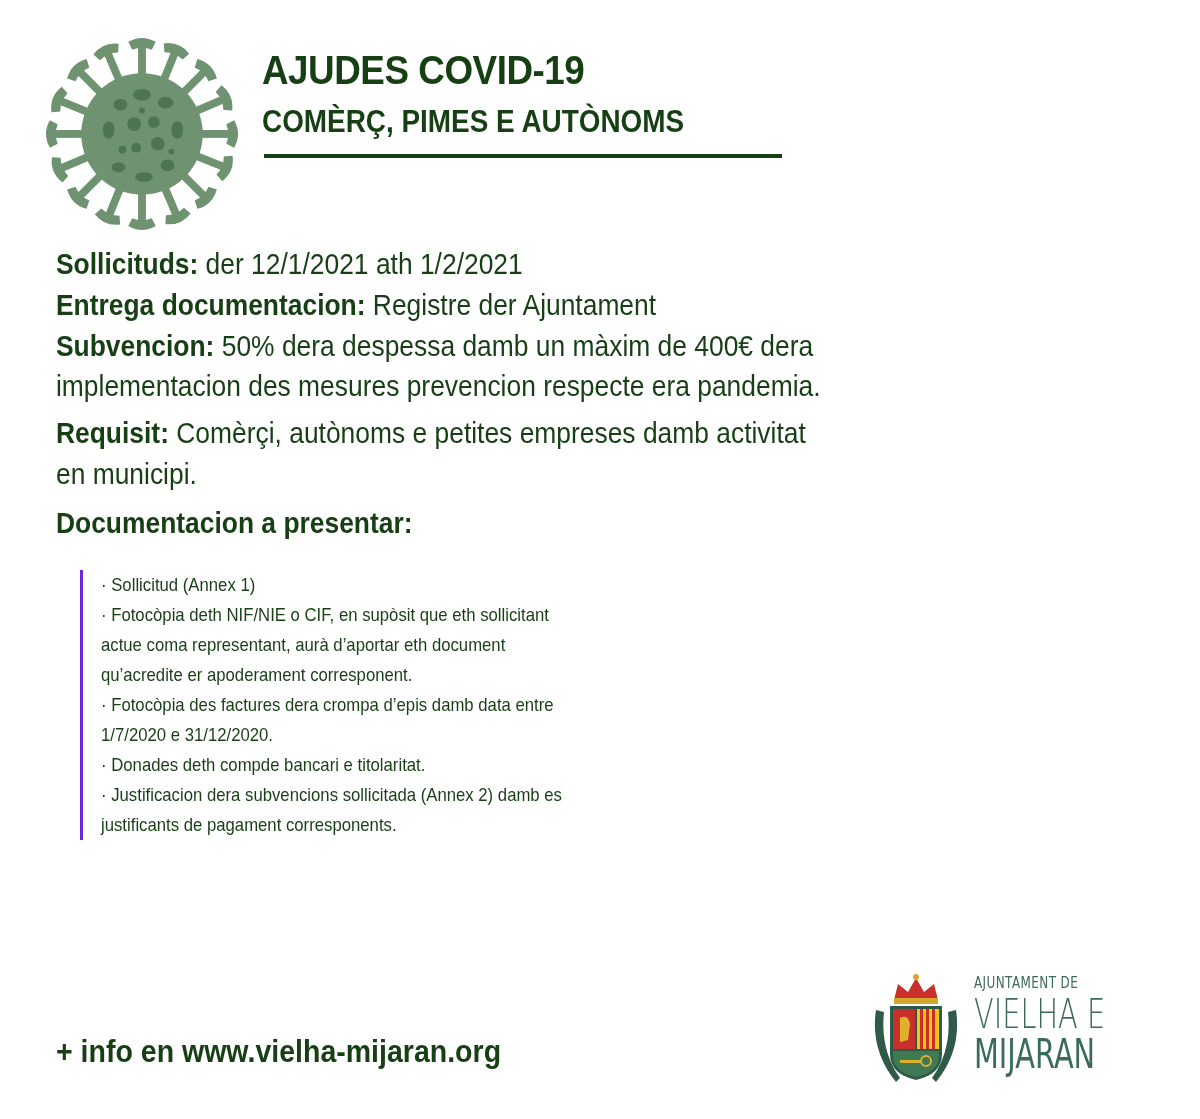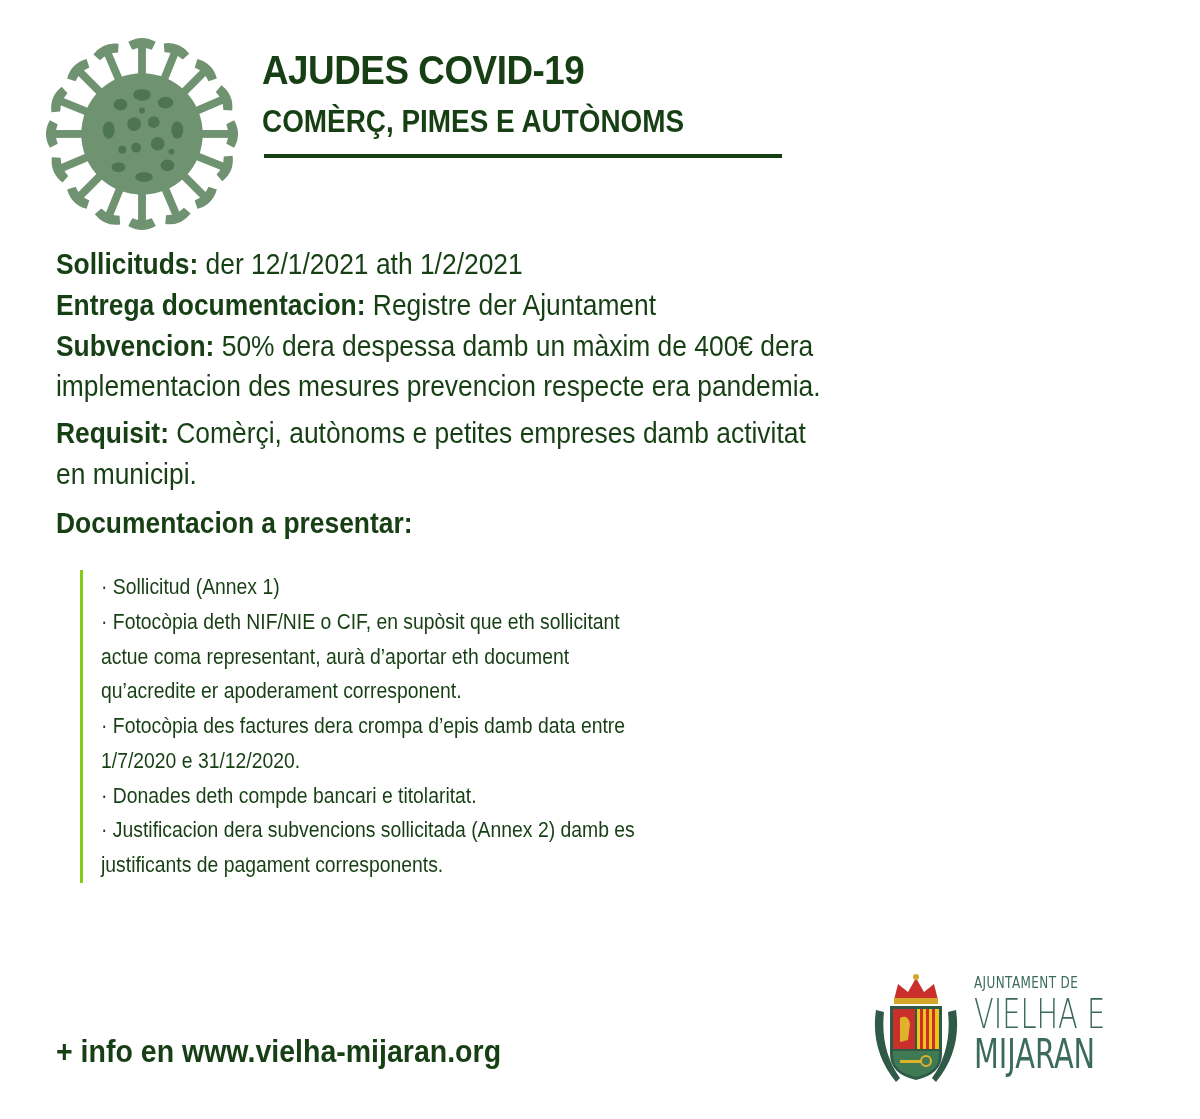--- a/index.html
+++ b/index.html
@@ -10,22 +10,22 @@
            color: #173f14; letter-spacing: -0.5px; transform: scaleX(0.92); transform-origin: left; white-space: nowrap; }
   .subtitle { position: absolute; left: 262px; top: 104px; font-size: 31px; font-weight: bold;
               color: #173f14; transform: scaleX(0.90); transform-origin: left; white-space: nowrap; }
   .rule { position: absolute; left: 264px; top: 154px; width: 518px; height: 4px; background: #173f14; }
   .body { position: absolute; left: 56px; top: 244px; width: 1110px; font-size: 30px; line-height: 1.36;
           transform: scaleX(0.88); transform-origin: left; }
   .row { margin: 0; white-space: nowrap; }
   .row .lbl { font-weight: bold; }
   .gap { height: 6px; }
   .docs-head { font-weight: bold; margin-top: 8px; white-space: nowrap; }
-  .docs { position: absolute; left: 80px; top: 570px; width: 1100px; border-left: 3px solid #84cc16;
-          padding-left: 18px; font-size: 22px; line-height: 1.58; }
+  .docs { position: absolute; left: 80px; top: 570px; width: 1100px; border-left: 3px solid #6d28d9;
+          padding-left: 18px; font-size: 19px; line-height: 1.58; }
   .docs .inner { transform: scaleX(0.88); transform-origin: left; }
   .docs .item { white-space: nowrap; }
   .footer { position: absolute; left: 56px; top: 1034px; font-size: 31px; font-weight: bold;
             transform: scaleX(0.92); transform-origin: left; white-space: nowrap; }
   .logo { position: absolute; left: 866px; top: 970px; width: 230px; height: 122px; }
   .logo .shield { position: absolute; left: 0; top: 0; width: 100px; height: 122px; }
   .logo .txt { position: absolute; left: 108px; top: 4px; color: #3b6b5a; font-family: "DejaVu Sans", sans-serif;
                font-weight: normal; }
   .logo .l1 { font-size: 15px; letter-spacing: 0.5px; white-space: nowrap; transform: scaleX(0.8); transform-origin: left; }
   .logo .l2 { font-size: 40px; line-height: 40px; margin-top: 2px; white-space: nowrap; transform: scaleX(0.72); transform-origin: left; font-weight: 300; }

